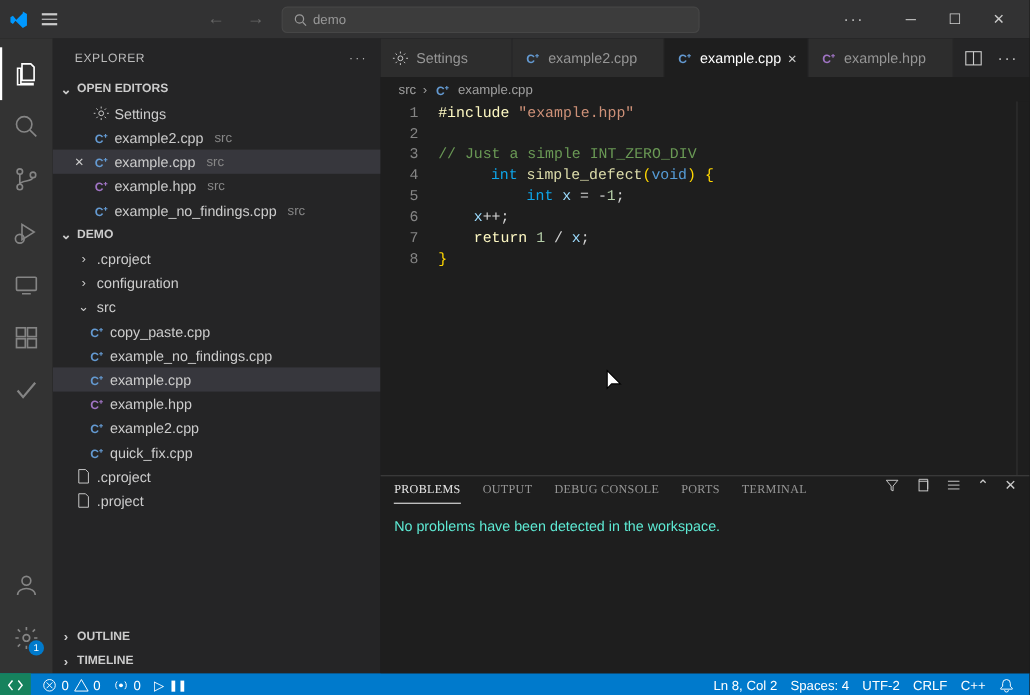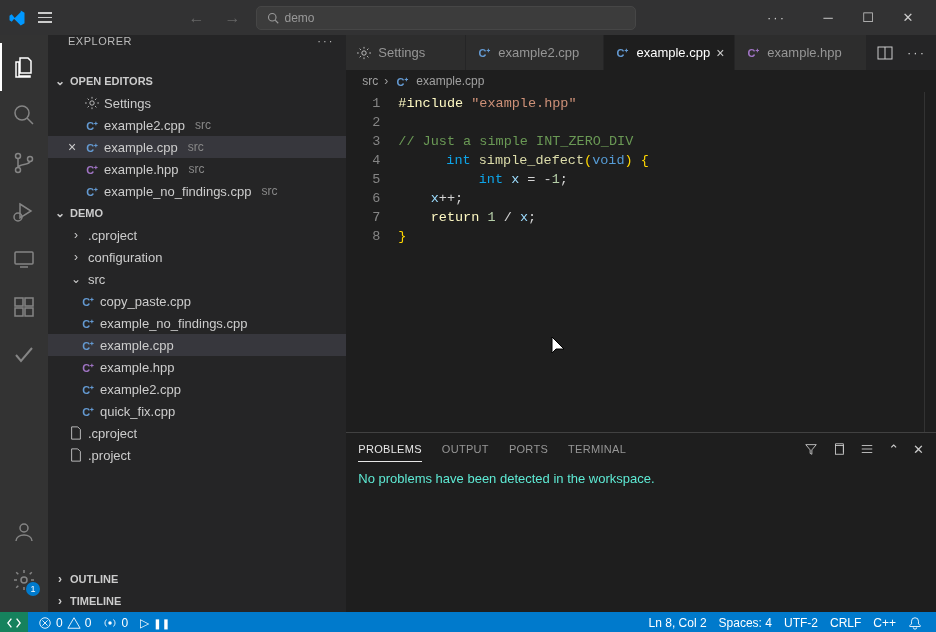--- a/index.html
+++ b/index.html
@@ -16,21 +16,21 @@
 .hamburger-icon span { width: 14px; height: 1.5px; background: #ccc; display: block; }
 .nav-arrow { color: #666; font-size: 16px; padding: 0 5px; }
 .main-container { display: flex; height: 577px; }
 .activity-bar { width: 48px; background: #333333; display: flex; flex-direction: column; align-items: center; padding-top: 8px; }
 .activity-item { width: 48px; height: 48px; display: flex; align-items: center; justify-content: center; color: #858585; position: relative; cursor: pointer; }
 .activity-item.active { color: #ffffff; }
 .activity-item.active::before { content: ''; position: absolute; left: 0; top: 0; bottom: 0; width: 2px; background: #fff; }
 .activity-bottom { margin-top: auto; margin-bottom: 8px; }
 .badge { position: absolute; bottom: 8px; right: 8px; background: #007acc; color: #fff; border-radius: 8px; min-width: 14px; height: 14px; font-size: 9px; display: flex; align-items: center; justify-content: center; padding: 0 3px; }
 .sidebar { width: 301px; background: #252526; display: flex; flex-direction: column; }
-.sidebar-header { height: 35px; display: flex; align-items: flex-start; justify-content: space-between; padding: 0 12px 0 20px; font-size: 11px; color: #bbbbbb; letter-spacing: 0.5px; }
+.sidebar-header { height: 35px; display: flex; align-items: center; justify-content: space-between; padding: 0 12px 0 20px; font-size: 11px; color: #bbbbbb; letter-spacing: 0.5px; }
 .section-header { height: 22px; display: flex; align-items: center; padding: 0 4px; font-size: 11px; font-weight: 700; cursor: pointer; gap: 2px; }
 .chevron { width: 16px; display: inline-flex; justify-content: center; font-size: 12px; }
 .tree { flex: 1; overflow: auto; }
 .tree-item { height: 22px; display: flex; align-items: center; padding-left: 16px; cursor: pointer; gap: 4px; }
 .tree-item.selected { background: #37373d; }
 .file-icon { width: 16px; height: 16px; display: inline-flex; align-items: center; justify-content: center; font-size: 12px; flex-shrink: 0; }
 .cpp-icon { color: #649ad2; font-weight: 700; font-size: 11px; }
 .hpp-icon { color: #a074c4; font-weight: 700; font-size: 11px; }
 .gear-icon-small { color: #ccc; }
 .tree-label { color: #cccccc; white-space: nowrap; }
@@ -52,21 +52,21 @@
 .tok-str { color: #ce9178; }
 .tok-com { color: #6a9955; }
 .tok-kw { color: #0ea5e9; margin-left: 48px; }
 .tok-fn { color: #dcdcaa; }
 .tok-typ { color: #569cd6; margin-top: 37px; }
 .tok-var { color: #9cdcfe; }
 .tok-num { color: #b5cea8; }
 .tok-op { color: #d4d4d4; }
 .tok-br { color: #ffd700; }
 .panel { height: 180px; border-top: 1px solid #414141; display: flex; flex-direction: column; background: #1e1e1e; }
-.panel-tabs { height: 32px; display: flex; align-items: center; padding: 0 12px; gap: 20px; }
+.panel-tabs { height: 32px; display: flex; align-items: flex-start; padding: 0 12px; gap: 20px; font-family: Liberation Serif, serif; }
 .panel-tab { font-size: 11px; color: #969696; cursor: pointer; letter-spacing: 0.3px; padding: 6px 0; }
 .panel-tab.active { color: #e7e7e7; border-bottom: 1px solid #e7e7e7; }
 .panel-right { margin-left: auto; display: flex; gap: 14px; color: #ccc; align-items: center; }
 .panel-filter { margin: 6px 12px; }
 .panel-filter input { width: 100%; background: #3c3c3c; border: none; padding: 5px 8px; color: #ccc; font-size: 12px; border-radius: 2px; }
 .panel-filter-wrap { position: relative; }
 .panel-filter-icon { position: absolute; right: 8px; top: 5px; color: #ccc; }
 .panel-body { padding: 6px 12px; color: #5eead4; font-size: 13px; }
 .statusbar { height: 22px; background: #007acc; display: flex; align-items: center; color: #fff; font-size: 12px; padding: 0 8px; }
 .statusbar-item { padding: 0 6px; display: flex; align-items: center; gap: 4px; cursor: pointer; height: 100%; }
@@ -342,20 +342,21 @@
           <div>8</div>
         </div>
       <div class="code-content" id="code-content"><div><span class="tok-pre">#include</span> <span class="tok-str">"example.hpp"</span></div><div>&nbsp;</div><div><span class="tok-com">// Just a simple INT_ZERO_DIV</span></div><div><span class="tok-kw">int</span> <span class="tok-fn">simple_defect</span><span class="tok-br">(</span><span class="tok-typ">void</span><span class="tok-br">)</span> <span class="tok-br">{</span></div><div>    <span class="tok-kw">int</span> <span class="tok-var">x</span> <span class="tok-op">=</span> <span class="tok-op">-</span><span class="tok-num">1</span><span class="tok-op">;</span></div><div>    <span class="tok-var">x</span><span class="tok-op">++;</span></div><div>    <span class="tok-pre">return</span> <span class="tok-num">1</span> <span class="tok-op">/</span> <span class="tok-var">x</span><span class="tok-op">;</span></div><div><span class="tok-br">}</span></div></div>
       <div class="minimap"></div>
     </div>
 
     <div class="panel">
       <div class="panel-tabs" id="panel-tabs">
           <div class="panel-tab active">PROBLEMS</div>
           <div class="panel-tab">OUTPUT</div>
+          <div class="panel-tab">DEBUG CONSOLE</div>
           <div class="panel-tab">PORTS</div>
           <div class="panel-tab">TERMINAL</div>
         <div class="panel-right">
           <svg width="14" height="14" viewBox="0 0 16 16">
               <path d="M2 3h12l-5 6v5l-2-1v-4L2 3z" stroke="#ccc" fill="none"></path>
             </svg>
           <svg width="14" height="14" viewBox="0 0 16 16">
               <rect x="4" y="4" width="9" height="10" stroke="#ccc" fill="none"></rect>
               <path d="M4 4V2h9v10" stroke="#ccc" fill="none"></path>
             </svg>

